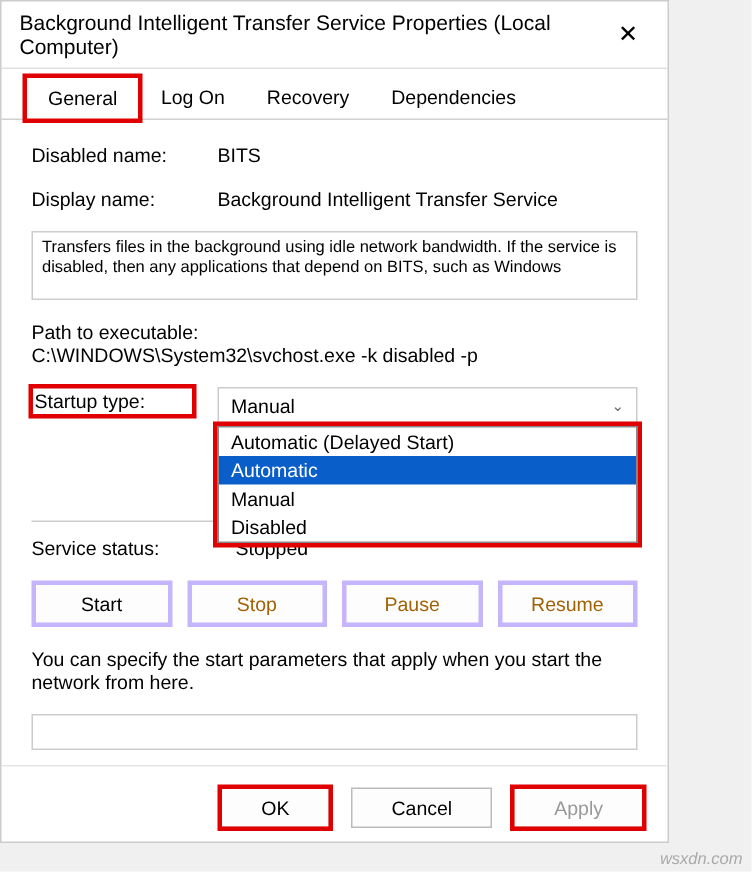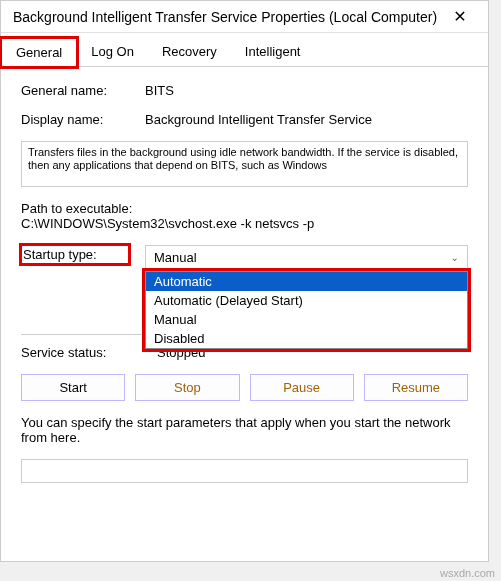--- a/index.html
+++ b/index.html
@@ -9,21 +9,21 @@
       font-size: 13px;
       background: #f0f0f0;
       width: 501px;
       height: 581px;
       overflow: hidden;
       color: #000;
     }
     .window {
       background: #fff;
       border: 1px solid #ccc;
-      width: 489px;
+      width: 446px;
       height: 562px;
       display: flex;
       flex-direction: column;
     }
     .titlebar {
       display: flex;
       align-items: center;
       justify-content: space-between;
       padding: 6px 8px 6px 12px;
       border-bottom: 1px solid #e0e0e0;
@@ -31,21 +31,21 @@
     }
     .titlebar .close {
       width: 40px;
       text-align: center;
       font-size: 16px;
       cursor: pointer;
     }
     .tabs {
       display: flex;
       border-bottom: 1px solid #d0d0d0;
-      padding: 0 0;
+      padding: 0 16px;
       margin-top: 4px;
     }
     .tab {
       padding: 6px 14px;
       cursor: pointer;
       position: relative;
       top: 1px;
     }
     .tab.active {
       border: 1px solid #d0d0d0;
@@ -126,21 +126,21 @@
       display: flex;
       gap: 28px;
       margin-top: -4px;
     }
     .btn-row {
       display: flex;
       gap: 10px;
     }
     .btn {
       flex: 1;
-      border: 1px solid #c4b5fd;
+      border: 3px solid #c4b5fd;
       background: #fdfdfd;
       padding: 5px 0;
       text-align: center;
       cursor: pointer;
     }
     .btn.disabled {
       color: #a16207;
       cursor: default;
     }
     .hint { font-size: 13px; }
@@ -163,70 +163,71 @@
       padding: 5px 26px;
       cursor: pointer;
     }
     .footer .fbtn.disabled { color:#999; cursor:default;}
     .watermark {
       position: absolute;
       bottom: 2px;
       right: 6px;
       font-size: 11px;
       color: #aaa;
+      font-style: italic;
     }
   </style>
 </head>
 <body>
 
 <div class="window">
 
   <div class="titlebar">
     <span>Background Intelligent Transfer Service Properties (Local Computer)</span>
     <span class="close">✕</span>
   </div>
 
   <div class="tabs">
     <div class="tab active hl-red">General</div>
     <div class="tab">Log On</div>
     <div class="tab">Recovery</div>
-    <div class="tab">Intelligent</div>
+    <div class="tab">Dependencies</div>
   </div>
 
   <div class="body">
 
     <div class="row">
-      <label>General name:</label>
+      <label>Disabled name:</label>
       <span>BITS</span>
     </div>
 
     <div class="row">
       <label>Display name:</label>
       <span>Background Intelligent Transfer Service</span>
     </div>
 
     <div class="row">
       <div class="desc-box">Transfers files in the background using idle network bandwidth. If the service is disabled, then any applications that depend on BITS, such as Windows</div>
     </div>
 
     <div class="path-block">
       <div>Path to executable:</div>
-      <div>C:\WINDOWS\System32\svchost.exe -k netsvcs -p</div>
+      <div>C:\WINDOWS\System32\svchost.exe -k disabled -p</div>
     </div>
 
     <div class="row">
       <label class="hl-red" style="padding:2px 2px;">Startup type:</label>
       <div class="select-wrap">
         <div class="combo">
           <span>Manual</span>
           <span class="caret">⌄</span>
         </div>
         <div class="dropdown">
+          <div class="opt">Automatic (Delayed Start)</div>
           <div class="opt selected">Automatic</div>
-          <div class="opt">Automatic (Delayed Start)</div>
           <div class="opt">Manual</div>
           <div class="opt">Disabled</div>
         </div>
       </div>
     </div>
 
     <div class="sep"></div>
 
     <div class="status-row">
       <label style="width:108px;">Service status:</label>
@@ -241,16 +242,21 @@
     </div>
 
     <div class="hint">You can specify the start parameters that apply when you start the network from here.</div>
 
     <div class="row">
       <input class="param-input" type="text" value="" style="">
     </div>
 
   </div>
 
+  <div class="footer">
+    <div class="fbtn hl-red">OK</div>
+    <div class="fbtn">Cancel</div>
+    <div class="fbtn disabled hl-red">Apply</div>
+  </div>
 
 </div>
 
 <div class="watermark">wsxdn.com</div>
 
 </body></html>

